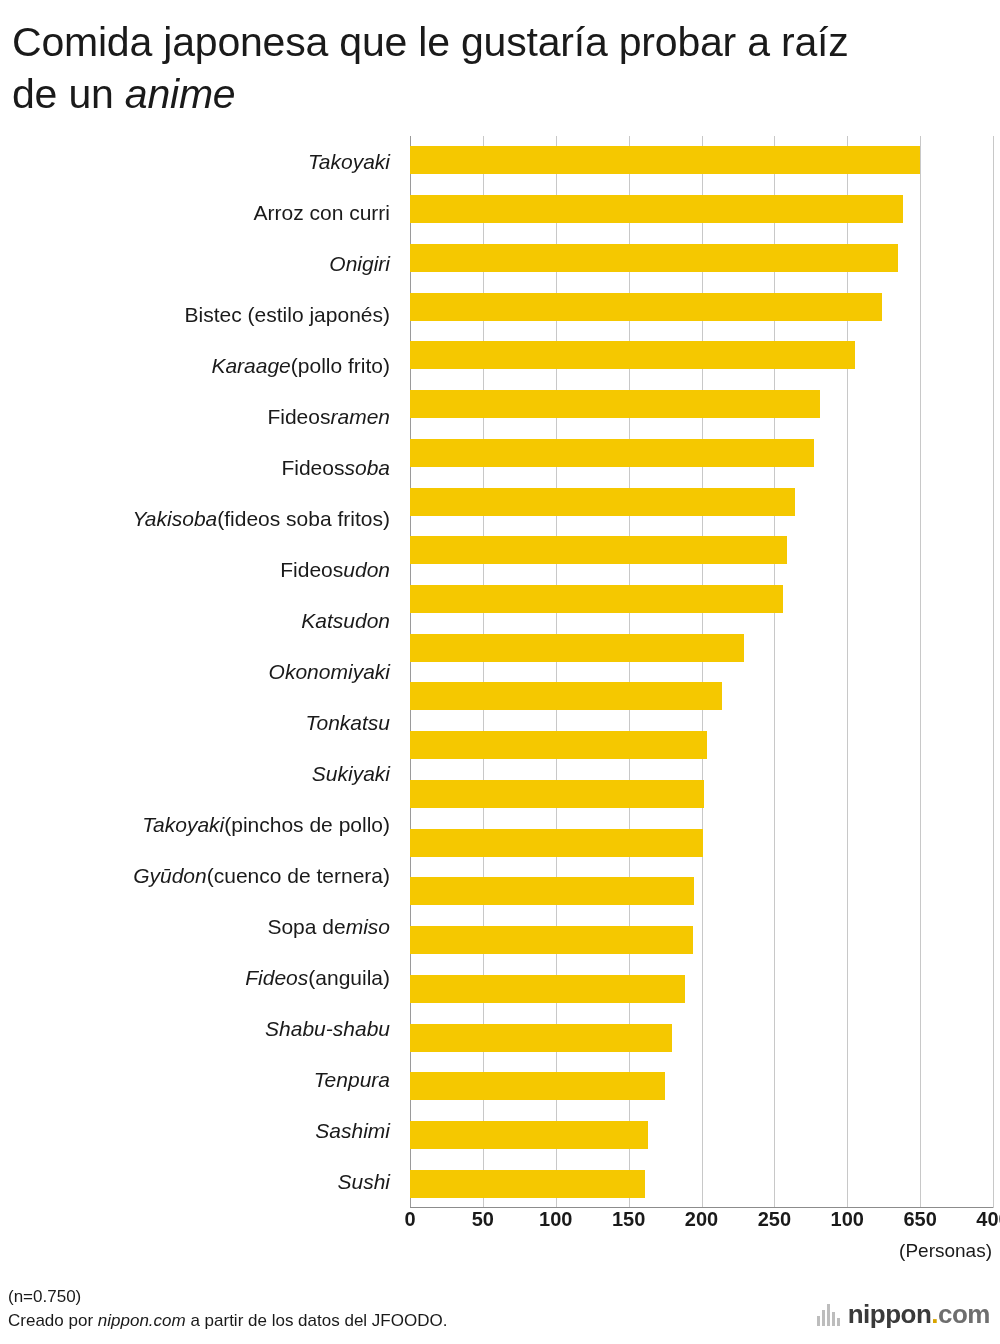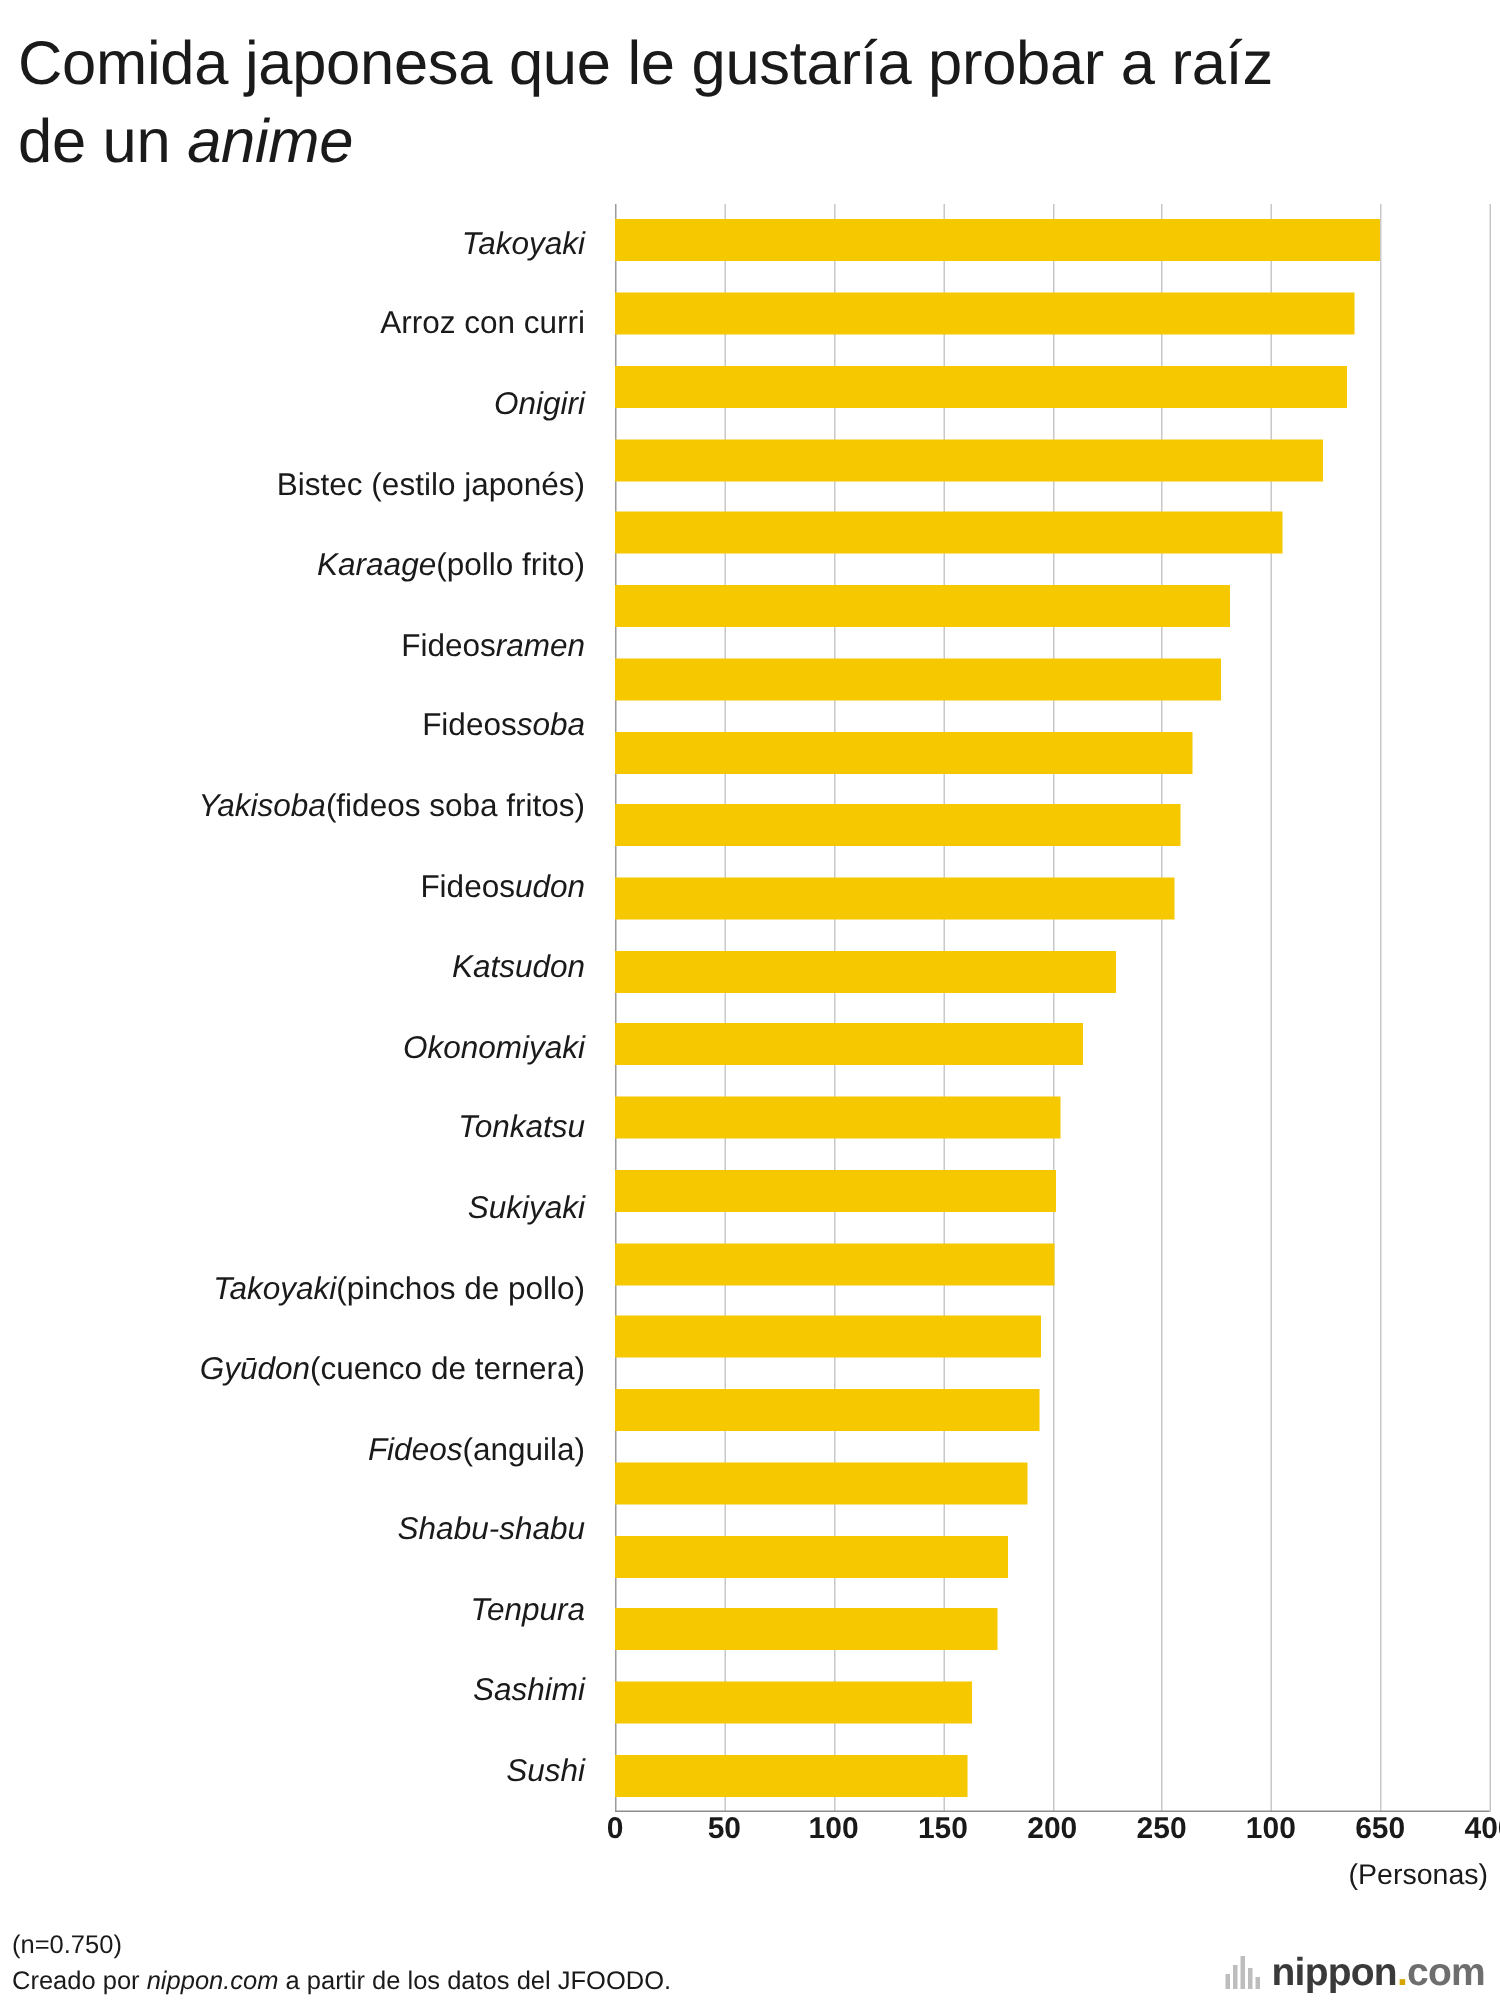--- a/index.html
+++ b/index.html
@@ -202,20 +202,21 @@
             <i>Okonomiyaki</i>
           </div>
           <div class="label-row">
             <i>Tonkatsu</i>
           </div>
           <div class="label-row">
             <i>Sukiyaki</i>
           </div>
           <div class="label-row"><i>Takoyaki</i> (pinchos de pollo)</div>
           <div class="label-row"><i>Gyūdon</i> (cuenco de ternera)</div>
+          <div class="label-row">Sopa de <i>miso</i></div>
           <div class="label-row"><i>Fideos</i> (anguila)</div>
           <div class="label-row">
             <i>Shabu-shabu</i>
           </div>
           <div class="label-row">
             <i>Tenpura</i>
           </div>
           <div class="label-row">
             <i>Sashimi</i>
           </div>

